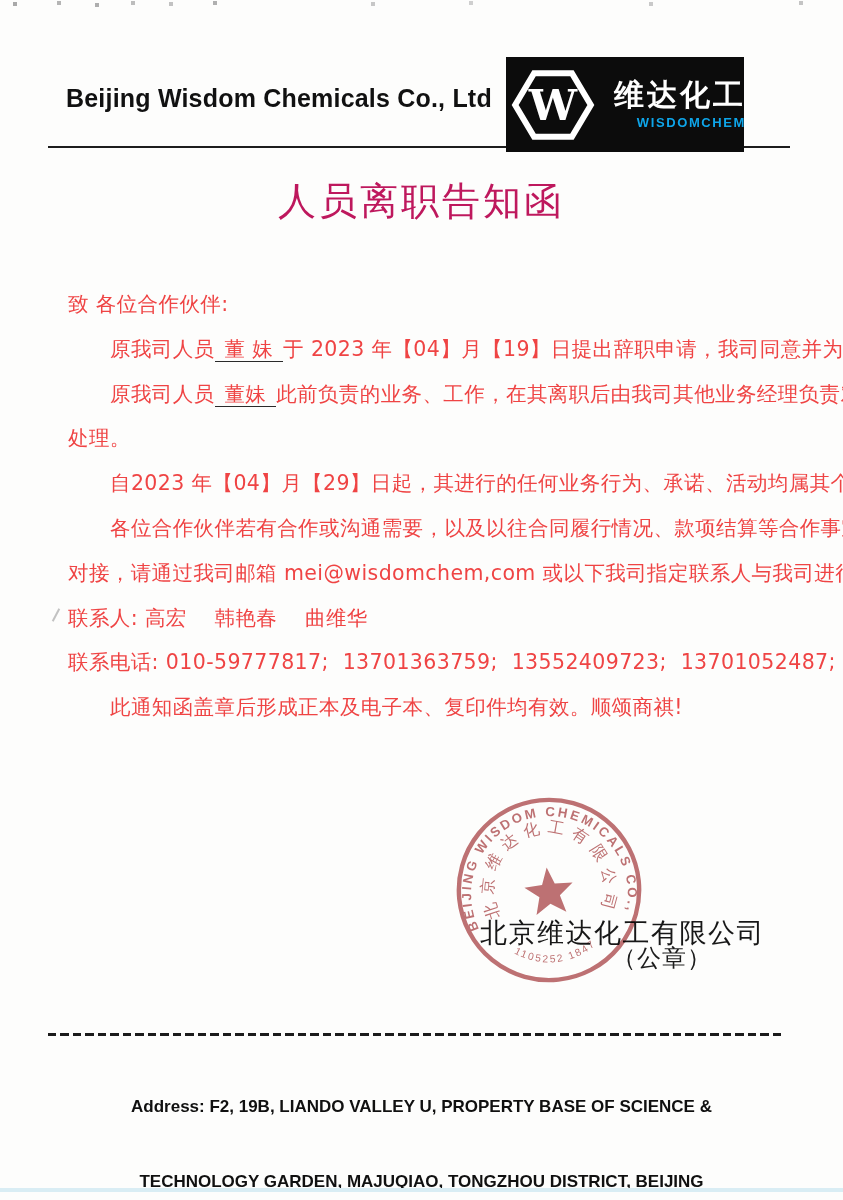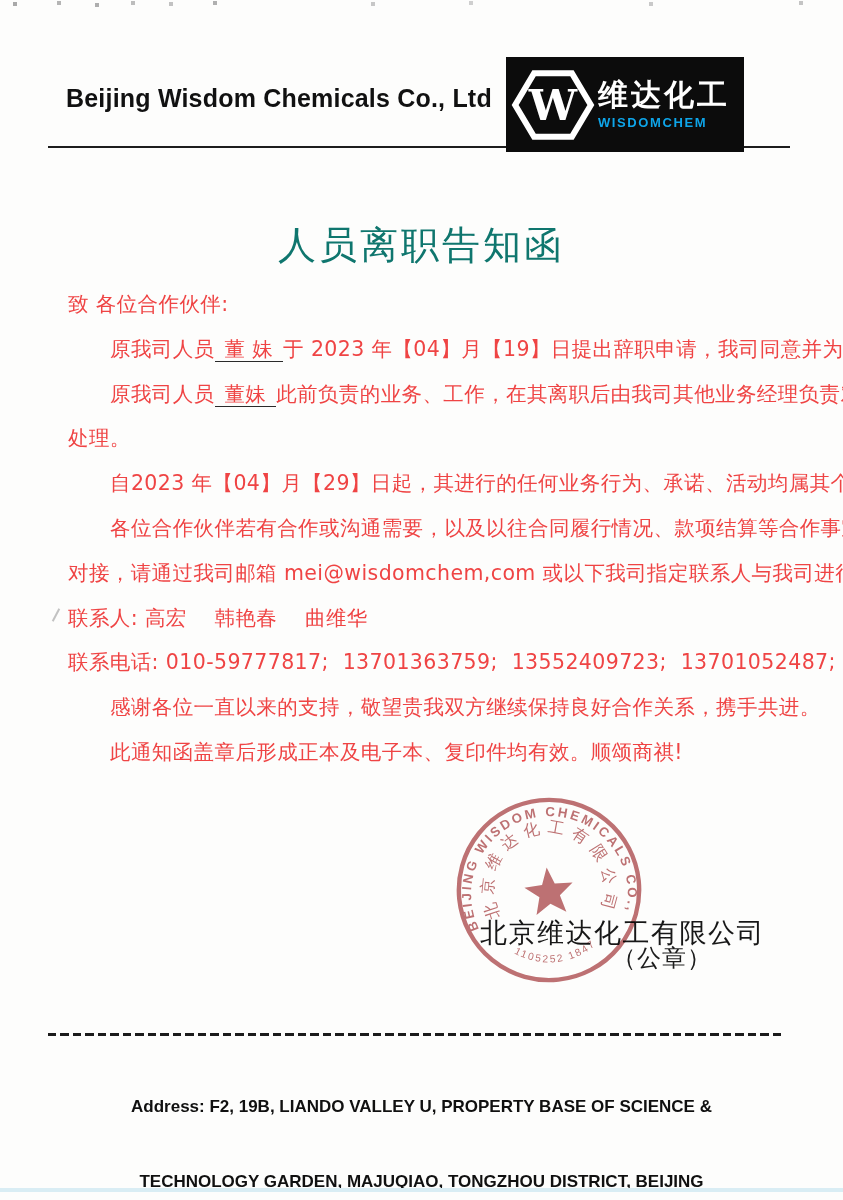--- a/index.html
+++ b/index.html
@@ -12,29 +12,29 @@
   .company-name{
     position:absolute;left:66px;top:84px;
     font-family:"Liberation Sans",sans-serif;font-weight:bold;
     font-size:25px;color:#111;letter-spacing:.2px;white-space:pre;
   }
   .logo{
     position:absolute;left:506px;top:57px;width:238px;height:95px;
     background:#0c0c0c;display:flex;align-items:center;z-index:3;
   }
   .logo-icon{width:86px;height:86px;flex:0 0 auto;margin-left:4px;}
-  .logo-text{display:flex;flex-direction:column;line-height:1;margin-left:2px;}
+  .logo-text{display:flex;flex-direction:column;line-height:1;margin-left:18px;text-align:right;}
   .logo-cn{color:#fff;font-size:30px;font-weight:bold;letter-spacing:3px;white-space:pre;}
   .logo-en{color:#0ea5e9;font-family:"Liberation Sans",sans-serif;font-size:13px;
     font-weight:bold;letter-spacing:1.6px;margin-top:6px;white-space:pre;}
   .header-rule{position:absolute;left:48px;top:146px;width:742px;height:2px;background:#1d1d1d;}
   
   .doc-title{
     position:absolute;left:0;top:176px;width:100%;text-align:center;
-    font-size:38px;letter-spacing:3px;color:#0f766e;font-weight:500;white-space:pre;margin-top:44px;
+    font-size:38px;letter-spacing:3px;color:#be185d;font-weight:500;white-space:pre;
   }
   
   .body-text{
     position:absolute;left:68px;top:282px;width:690px;
     font-size:20.5px;color:#ef4444;
   }
   .line{height:44.8px;line-height:44.8px;white-space:pre;letter-spacing:.4px;}
   .indent{padding-left:42px;}
   .uline{border-bottom:1.5px solid #2a2a2a;padding:0 3px;}
   
@@ -112,21 +112,20 @@
     <div class="line">处理。</div>
 
     <div class="line indent">自2023 年【04】月【29】日起，其进行的任何业务行为、承诺、活动均属其个人行为，</div>
 
     <div class="line indent">各位合作伙伴若有合作或沟通需要，以及以往合同履行情况、款项结算等合作事宜的</div>
     <div class="line">对接，请通过我司邮箱 mei@wisdomchem,com 或以下我司指定联系人与我司进行对接。</div>
 
     <div class="line">联系人: 高宏　 韩艳春　 曲维华</div>
     <div class="line">联系电话: 010-59777817;  13701363759;  13552409723;  13701052487;</div>
 
-    <div class="line indent">感谢各位一直以来的支持，敬望贵我双方继续保持良好合作关系，携手共进。</div>
     <div class="line indent">此通知函盖章后形成正本及电子本、复印件均有效。顺颂商祺!</div>
   </div>
 
   <div class="sig-company">北京维达化工有限公司</div>
   <div class="seal-note">（公章）</div>
 
   <svg class="stamp" viewBox="0 0 200 200">
     <defs>
       <path id="arcOuter" d="M 26,135 A 80,80 0 1 1 174,135" fill="none"></path>
       <path id="arcInner" d="M 50,126 A 57,57 0 1 1 150,126" fill="none"></path>

